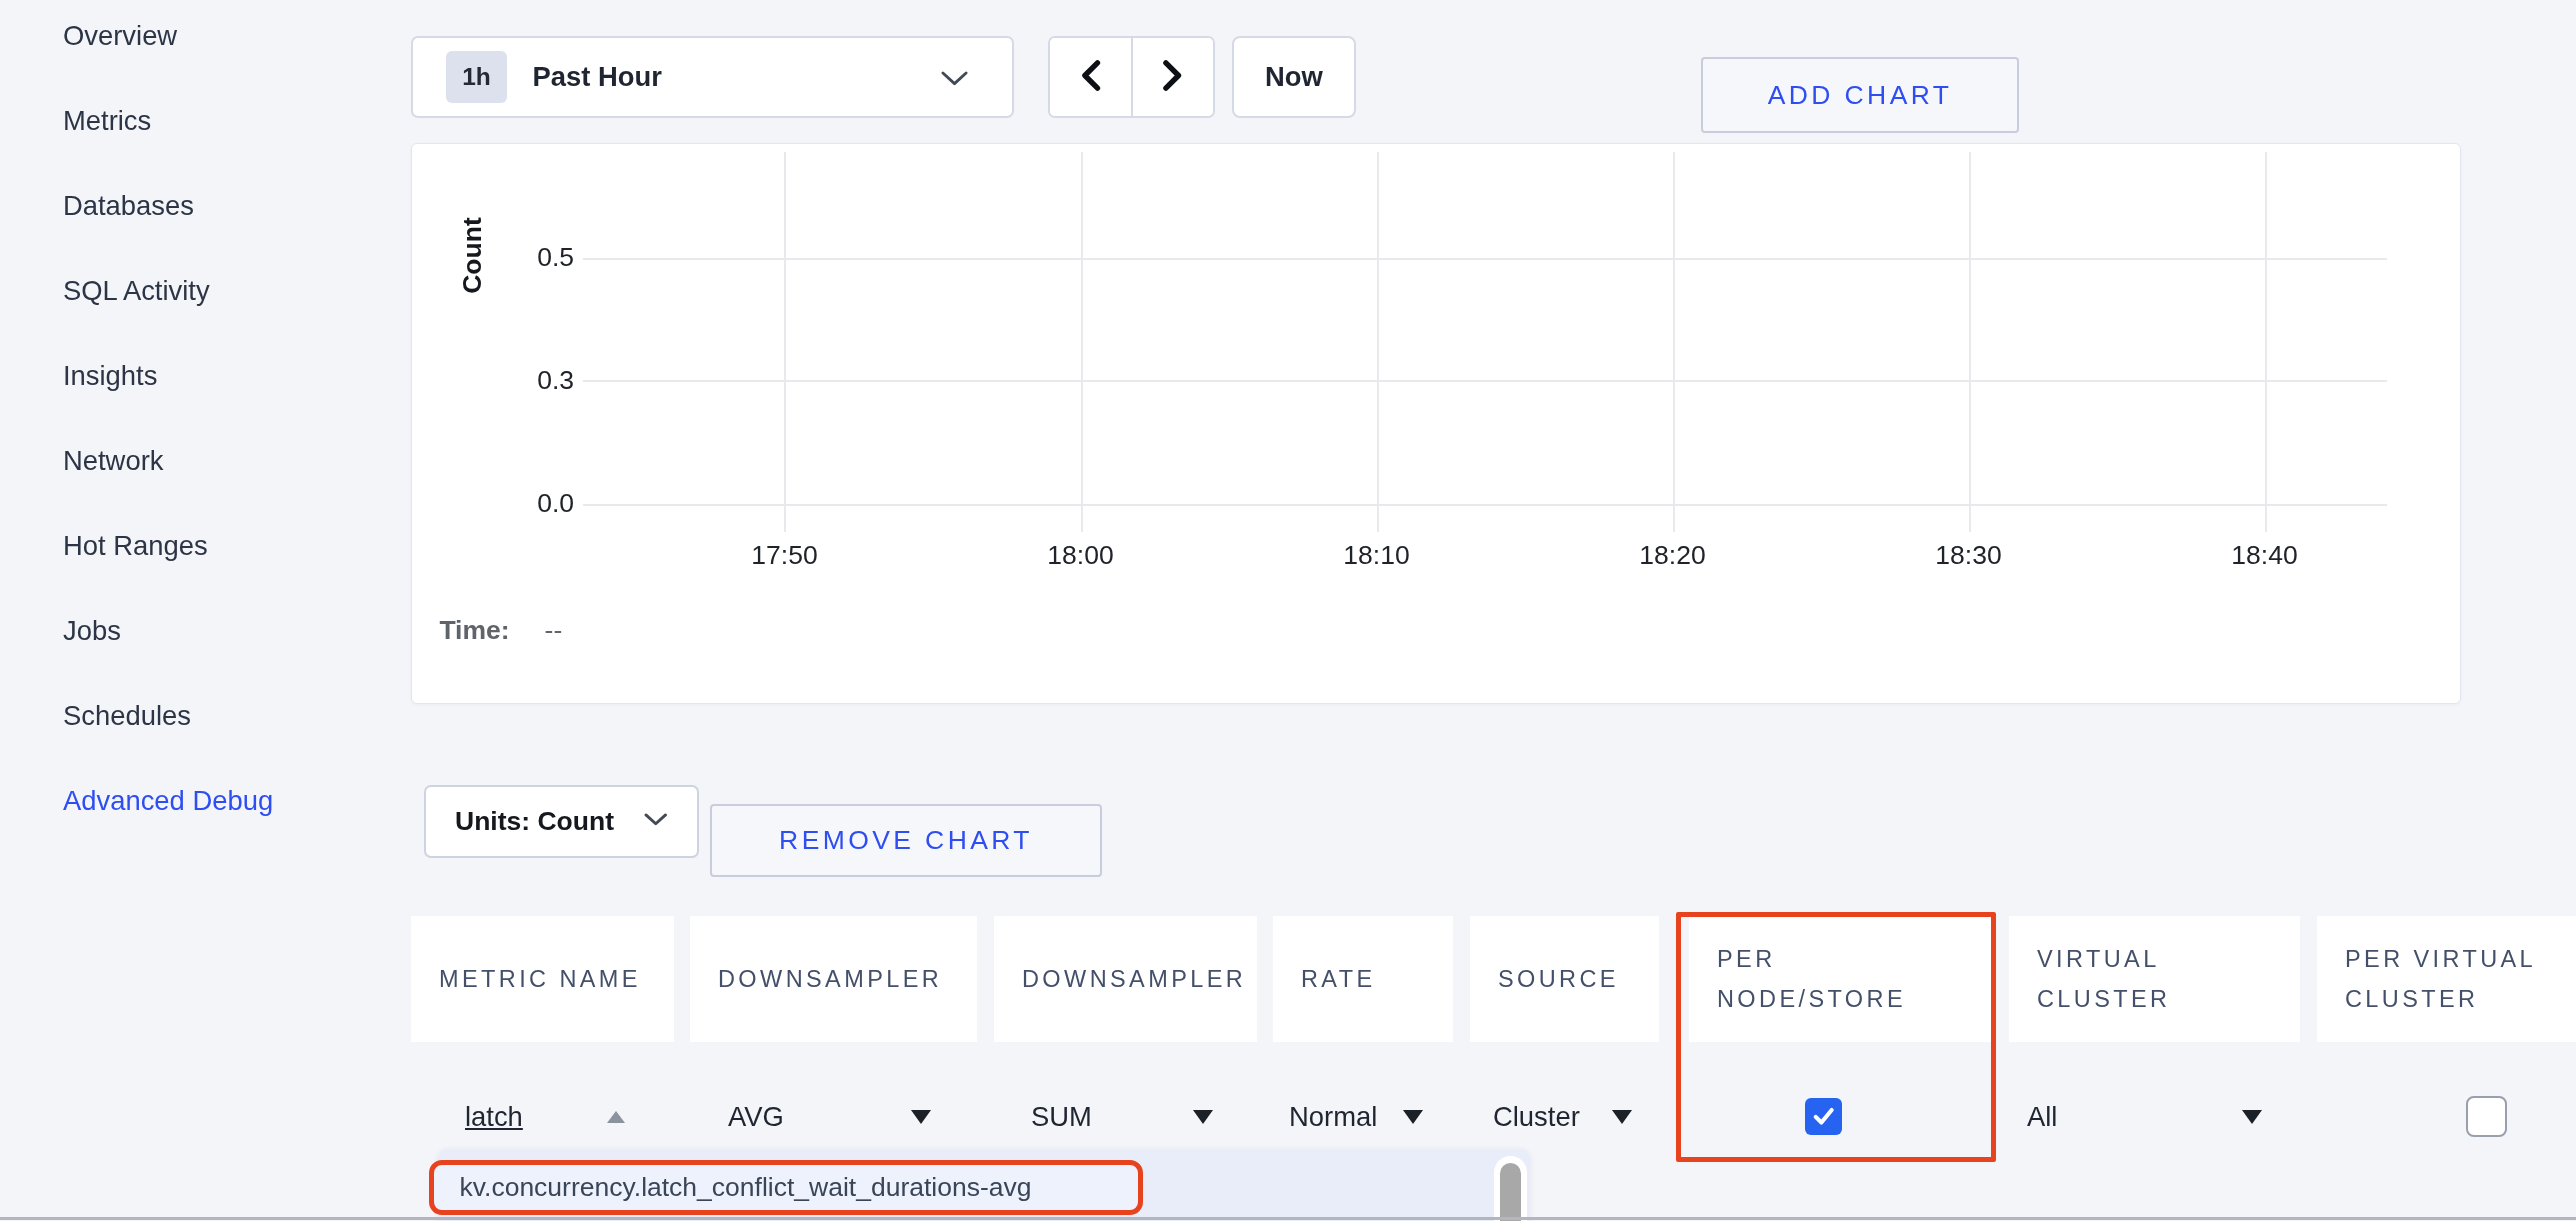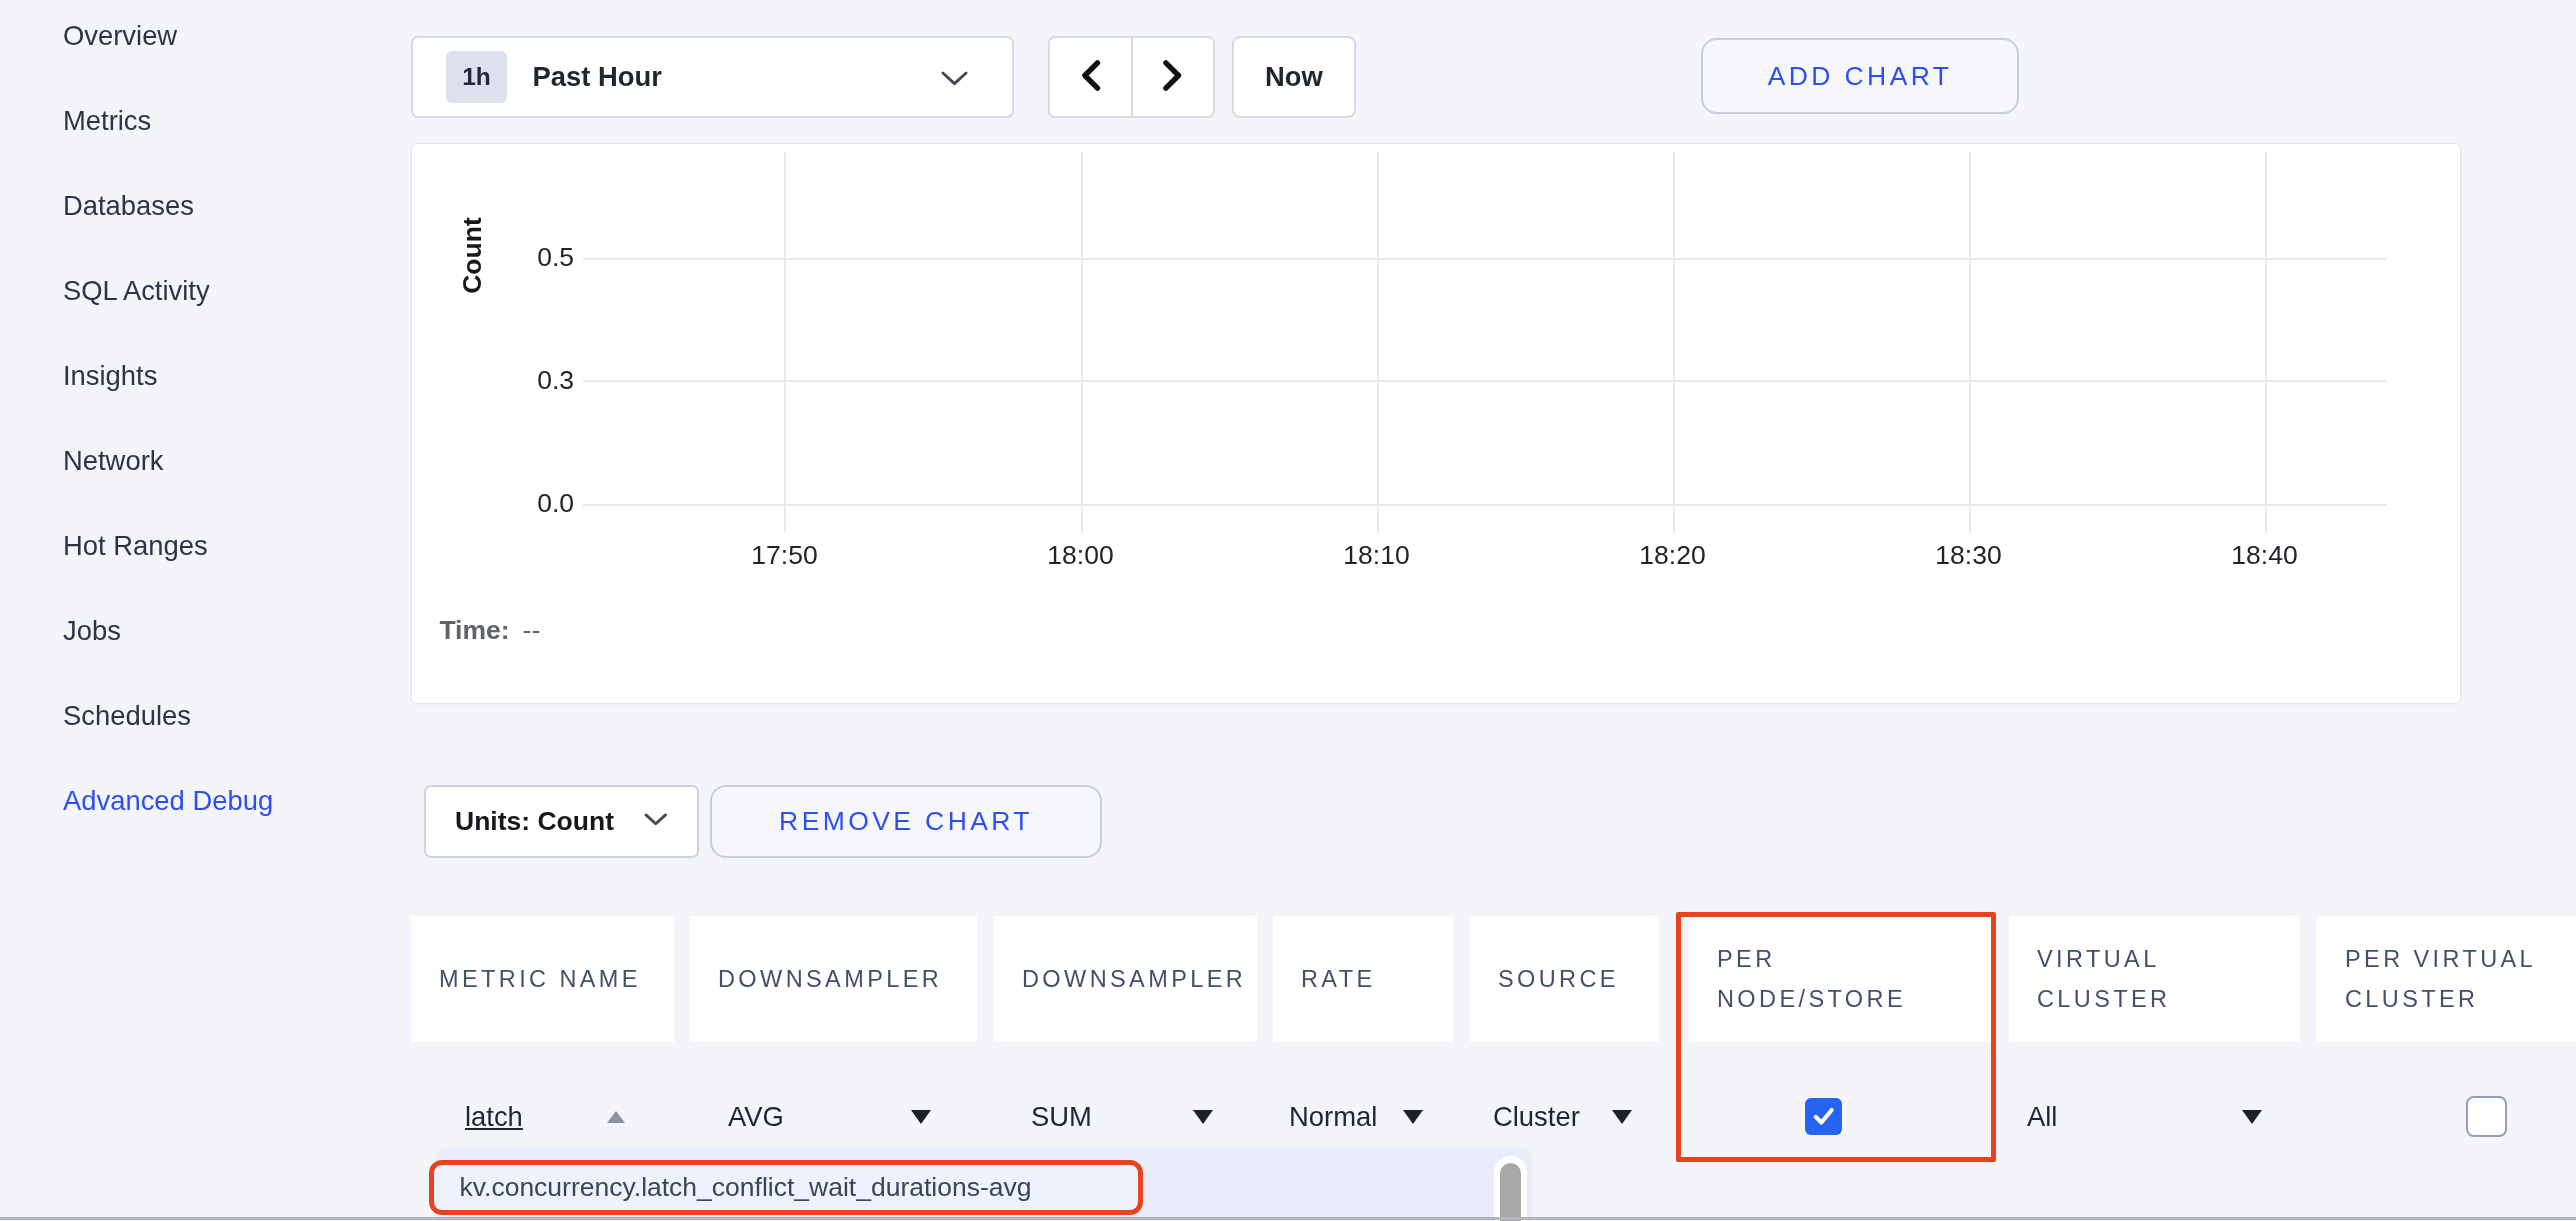--- a/index.html
+++ b/index.html
@@ -26,36 +26,36 @@
     background:#fff; border:2px solid #d5dae6; border-radius:6.9px; box-sizing:border-box;
     display:flex;}
   .nav-btn{flex:1; display:flex; align-items:center; justify-content:center; cursor:pointer; background:#fff;}
   .nav-btn:first-child{border-right:2px solid #d5dae6; border-radius:4.9px 0 0 4.9px;}
   .nav-btn:last-child{border-radius:0 4.9px 4.9px 0;}
   .now-btn{position:absolute; left:1232px; top:36px; width:124px; height:82px;
     background:#fff; border:2px solid #d5dae6; border-radius:8px; box-sizing:border-box;
     display:flex; align-items:center; justify-content:center;
     font-size:27.4px; font-weight:600; color:#1f2531; cursor:pointer;}
   .ghost-btn{position:absolute; box-sizing:border-box; background:#f6f7fb;
-    border:2px solid #c7cddd; border-radius:16px;
+    border:2px solid #c7cddd; border-radius:4px;
     display:flex; align-items:center; justify-content:center;
-    font-size:26.5px; font-weight:500; letter-spacing:3.4px; color:#2e4ef2; cursor:pointer;}
+    font-size:26.5px; font-weight:500; letter-spacing:3.4px; color:#2e4ef2; cursor:pointer;margin-top:19px;}
   .add-chart-btn{left:1701px; top:38px; width:318px; height:76px;}
   
   .chart-card{position:absolute; left:411px; top:143px; width:2050px; height:561px;
     background:#fff; border:1px solid #e3e6ee; border-radius:5.9px; box-sizing:border-box;
     box-shadow:0 1px 2.9px rgba(40,50,80,0.04);}
   .gl-h{position:absolute; left:171px; width:1804px; height:1.5px; background:#e8e9ec;}
   .gl-v{position:absolute; top:7.8px; width:1.5px; height:380px; background:#e8e9ec;}
   .ylab{position:absolute; left:54px; width:108px; text-align:right; font-size:26.5px;
     color:#202329; line-height:35px;}
   .xlab{position:absolute; width:137px; text-align:center; font-size:26.5px; color:#202329; top:396px;}
   .yaxis-title{position:absolute; left:-18.6px; top:96px; width:159px; text-align:center;
     font-size:26.5px; font-weight:700; color:#15181d; transform:rotate(-90deg);}
-  .time-readout{position:absolute; left:27.4px; top:471px; display:flex; gap:13px;
+  .time-readout{position:absolute; left:27.4px; top:471px; display:flex; gap:35px;
     font-size:26.5px; color:#5f646b;}
   .time-readout .t-label{font-weight:700;}
   .plot-hover{position:absolute; left:171px; top:7.8px; width:1804px; height:378px;}
   
   .units-select{position:absolute; left:424px; top:785px; width:275px; height:73px;
     background:#fff; border:2px solid #cdd3e0; border-radius:6.9px; box-sizing:border-box;
     display:flex; align-items:center; cursor:pointer;}
   .units-label{margin-left:29px; font-size:26.5px; font-weight:700; color:#15181d;}
   .remove-chart-btn{left:710px; top:785px; width:392px; height:73px;}
   

